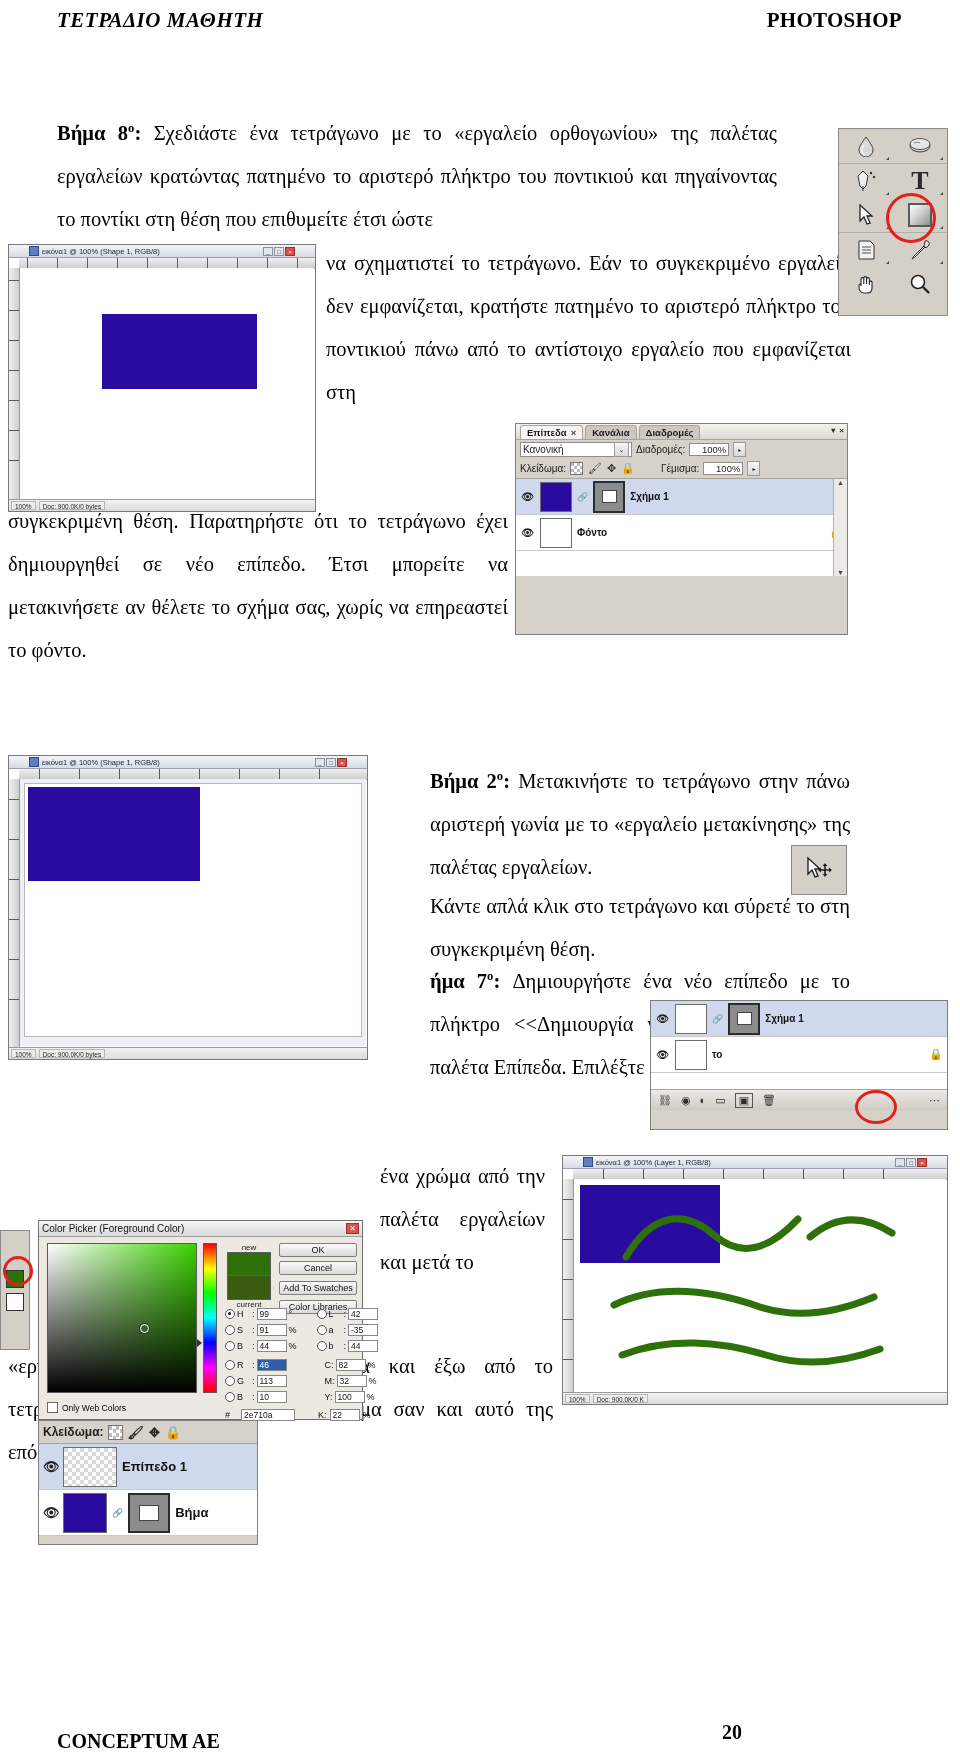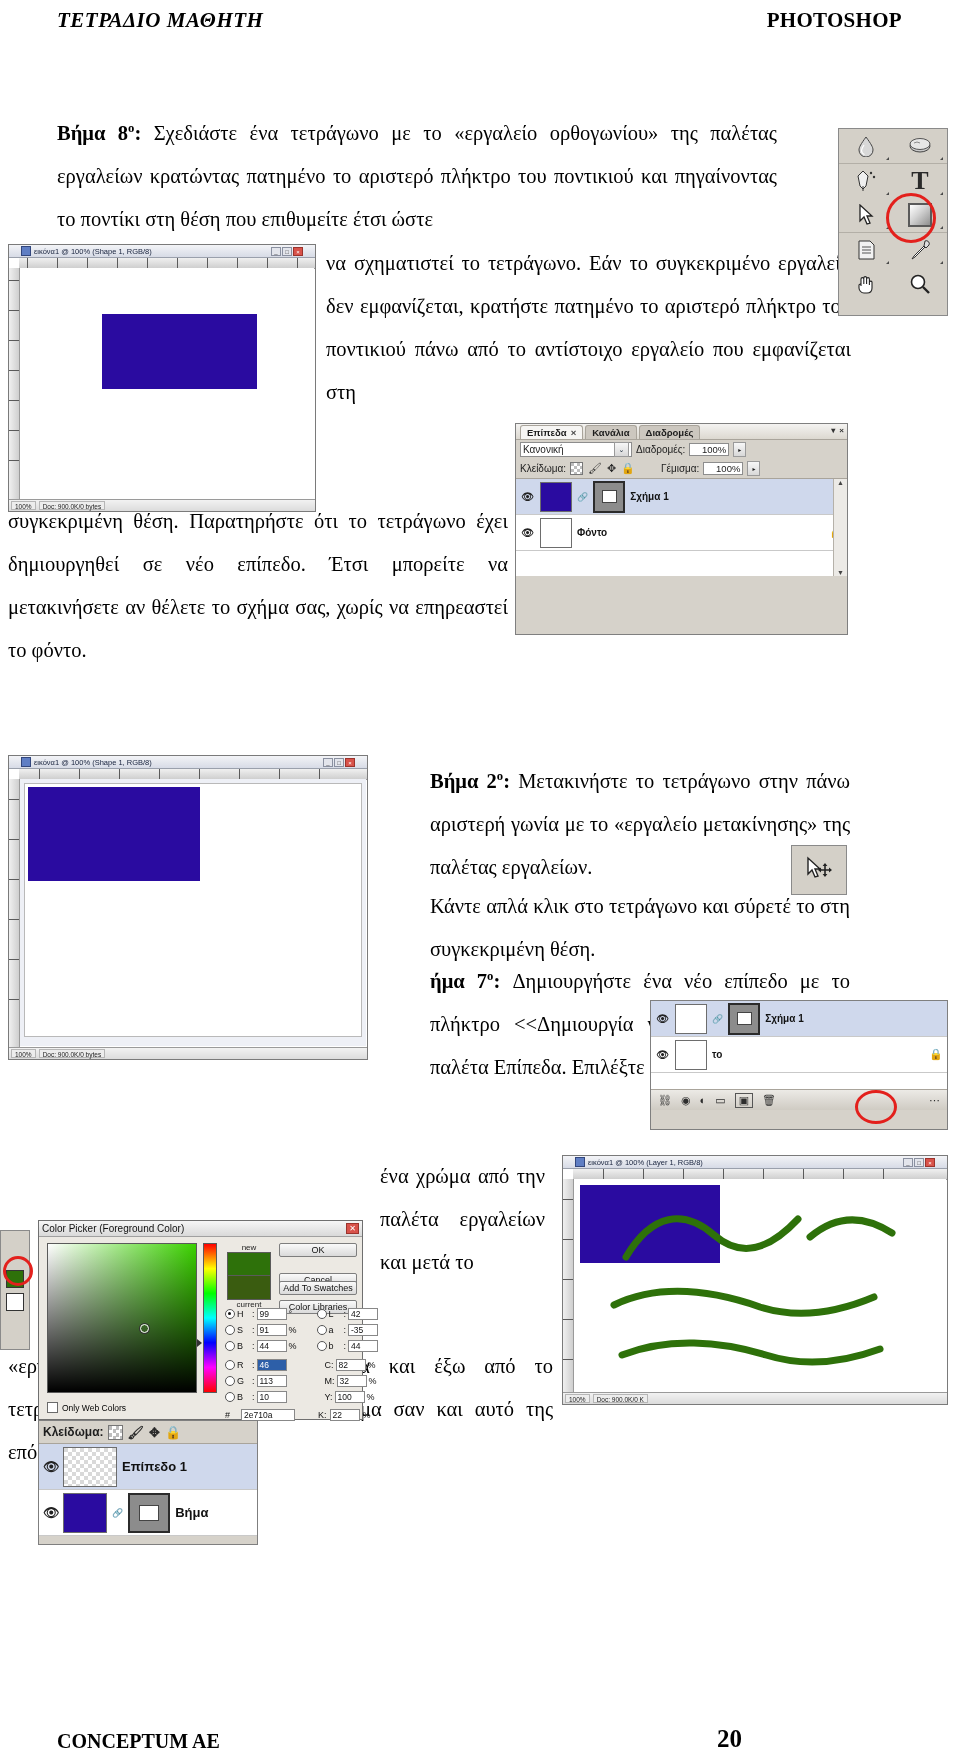--- a/index.html
+++ b/index.html
@@ -16,36 +16,36 @@
     position:absolute; left:57px; top:0;
     font-weight:bold; font-style:italic; font-size:21px; letter-spacing:.5px;
   }
   #page-header .hdr-right{
     position:absolute; right:58px; top:0;
     font-weight:bold; font-size:21px; letter-spacing:.3px;
   }
   
   #page-footer{position:absolute; left:0; bottom:6px; width:800px; height:30px;}
   #page-footer .ft-left{position:absolute; left:57px; bottom:0; font-weight:bold; font-size:20px;}
-  #page-footer .ft-right{position:absolute; right:58px; bottom:0; font-weight:bold; font-size:25px;}
+  #page-footer .ft-right{position:absolute; right:58px; bottom:9px; font-weight:bold; font-size:20px;}
 
   
   .ptext{
     position:absolute; font-size:20.5px; line-height:43px;
     text-align:justify; text-justify:inter-word; color:#000;
   }
   .ptext b{font-weight:bold;}
   sup{font-size:.62em; vertical-align:super; line-height:0;}
 
   
   .win{position:absolute; background:#fff; border:1px solid #7a7a7a; box-sizing:border-box;}
   .titlebar{
     height:13px; background:linear-gradient(to bottom,#f3f4f7,#d7dbe6);
     border-bottom:1px solid #9aa0ac; font-family:"Liberation Sans",sans-serif;
-    font-size:7.5px; color:#16213c; display:flex; align-items:center; padding:0 12px; gap:3px;
+    font-size:7.5px; color:#16213c; display:flex; align-items:center; padding:0 20px; gap:3px;
     box-sizing:border-box; overflow:hidden; white-space:nowrap;
   }
   .tb-icon{width:8px;height:8px;background:#5f7ec4;border:1px solid #33477d;flex:none;}
   .tb-btns{margin-left:auto; display:flex; gap:1px;}
   .tb-btn{width:10px;height:9px;background:#e3e5ec;border:1px solid #8a90a0;
           font-size:6px;line-height:8px;text-align:center;color:#333;box-sizing:border-box;}
   .tb-btn.close{background:#d8524a;color:#fff;border-color:#9b332c;}
   .ruler-h{height:10px;background:linear-gradient(to bottom,#f0f0f0,#cfcfcf);border-bottom:1px solid #9a9a9a;position:relative;overflow:hidden;}
   .ruler-v{width:10px;background:linear-gradient(to right,#f0f0f0,#cfcfcf);border-right:1px solid #9a9a9a;position:relative;overflow:hidden;}
   .tick{position:absolute;background:#5a5a5a;}
@@ -467,21 +467,21 @@
   <div style="position:absolute;left:158px;top:118px;width:0;height:0;border-top:4px solid transparent;border-bottom:4px solid transparent;border-left:5px solid #333;"></div>
 
   <div class="cp-newcur">
     <div class="cp-lbl">new</div>
     <div class="cp-swatch" style="background:#2e710a;"></div>
     <div class="cp-swatch" style="background:#3a5c10;border-top:none;"></div>
     <div class="cp-lbl">current</div>
   </div>
 
   <div class="cp-btn" style="left:240px; top:22px;">OK</div>
-  <div class="cp-btn" style="left:240px; top:52px;">Cancel</div>
+  <div class="cp-btn" style="left:240px; top:40px;">Cancel</div>
   <div class="cp-btn" style="left:240px; top:60px;">Add To Swatches</div>
   <div class="cp-btn" style="left:240px; top:79px;">Color Libraries</div>
 
   <div class="cp-fields">
     <div class="cp-frow">
       <span class="cp-radio on"></span>
       <span class="cp-name">H</span>:
       <span class="cp-inp">99</span>
       <span class="cp-unit">°</span>
       <span class="cp-radio" style="margin-left:16px;"></span>

